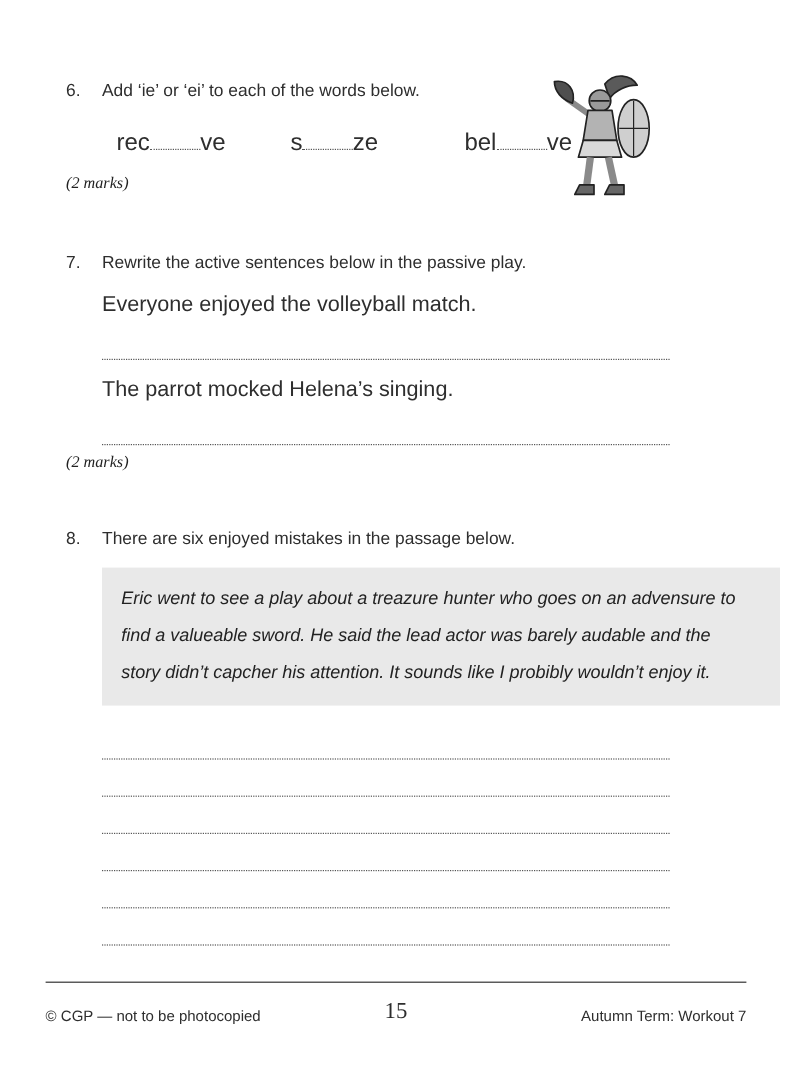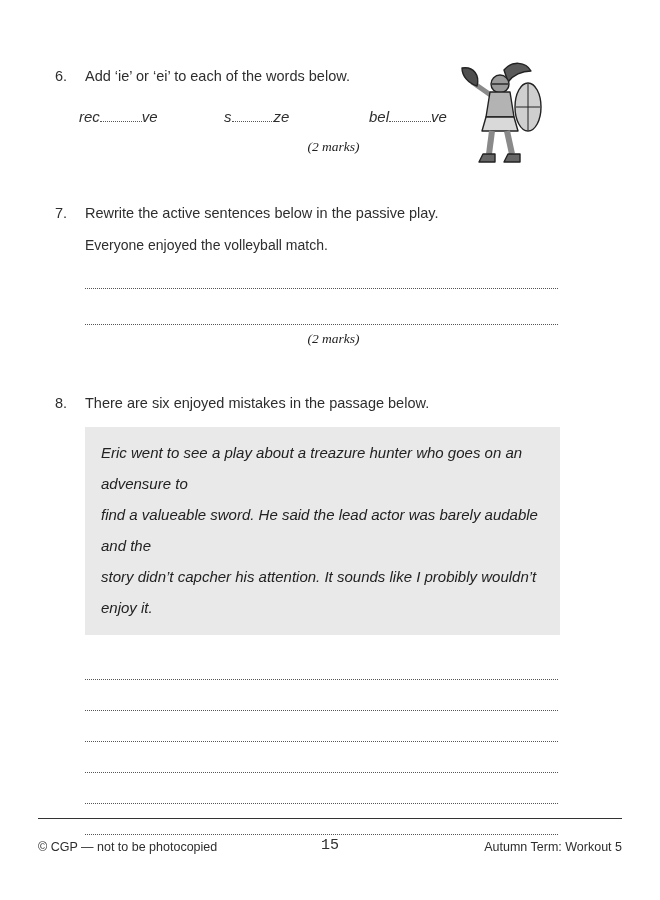--- a/index.html
+++ b/index.html
@@ -14,63 +14,63 @@
   .page {
     position:relative;
     width:660px; height:900px;
     padding:66px 48px 0 55px;
   }
   .q-row { display:flex; font-size:14.5px; line-height:20px; }
   .q-num { width:30px; flex:0 0 30px; }
   .q-text { flex:1; }
 
   
-  .word-row { display:flex; margin-left:24px; font-size:15px;font-style:italic; }
+  .word-row { display:flex; margin-left:42px; font-size:20px; }
   .word-row.first { margin-top:22px; }
   .word-row.second { margin-top:16px; }
   .word { width:145px; }
   .blank {
     display:inline-block;
     width:42px; height:13px;
     border-bottom:1.6px dotted #555;
     vertical-align:baseline;
   }
   .blank.narrow { width:40px; }
 
   .marks {
-    text-align:center;
+    text-align:left;
     font-family:"Liberation Serif", serif;
     font-style:italic;
     font-size:13.5px;
     color:#222;
   }
   .marks.q6m { margin-top:14px; }
 
   
   .gladiator { position:absolute; left:452px; top:62px; width:100px; height:108px; }
 
   
   .q7 { margin-top:48px; }
-  .sentence { margin-left:30px; font-size:14px; margin-top:14px; }
+  .sentence { margin-left:30px; font-size:18px; margin-top:14px; }
   .answer-line {
     margin-left:30px;
     width:473px;
     height:22px;
     border-bottom:1.6px dotted #555;
   }
   .answer-line.tall { height:31px; }
   .q7 .answer-line { margin-top:14px; }
   .marks.q7m { margin-top:6px; }
 
   
   .q8 { margin-top:46px; }
   .passage-box {
     margin-left:30px;
     margin-top:14px;
-    width:475px;
+    width:565px;
     background:#e9e9e9;
     padding:10px 16px 12px 16px;
     font-style:italic;
     font-size:15px;
     line-height:31px;
     color:#222;
   }
   .answers8 { margin-top:14px; }
 
   
@@ -80,22 +80,22 @@
     border-top:1.2px solid #333;
     padding-top:21px;
     font-size:12.5px;
     display:flex;
     justify-content:space-between;
     align-items:flex-end;
   }
   .footer .page-num {
     position:absolute;
     left:50%; transform:translateX(-50%);
-    font-family:Liberation Mono, monospace;
-    font-size:15px;
+    font-family:Liberation Serif, serif;
+    font-size:19px;
     margin-top:24px;
   }
 </style>
 </head>
 <body>
 
 <div class="page">
 
   <section>
     <div class="q-row">
@@ -132,20 +132,21 @@
     </svg>
   </div>
 
   <section class="q7">
     <div class="q-row">
       <span class="q-num">7.</span>
       <span class="q-text">Rewrite the active sentences below in the passive play.</span>
     </div>
     <div class="sentence">Everyone enjoyed the volleyball match.</div>
     <div class="answer-line"></div>
+    <div class="sentence">The parrot mocked Helena’s singing.</div>
     <div class="answer-line"></div>
     <div class="marks q7m">(2 marks)</div>
   </section>
 
   <section class="q8">
     <div class="q-row">
       <span class="q-num">8.</span>
       <span class="q-text">
         <span>There are six enjoyed mistakes in the passage below.</span><br>
       </span>
@@ -164,16 +165,16 @@
       <div class="answer-line tall"></div>
       <div class="answer-line tall"></div>
       <div class="answer-line tall"></div>
     </div>
 
   </section>
 
   <div class="footer">
     <span>© CGP — not to be photocopied</span>
     <span class="page-num">15</span>
-    <span>Autumn Term: Workout 5</span>
+    <span>Autumn Term: Workout 7</span>
   </div>
 
 </div>
 
 </body></html>

